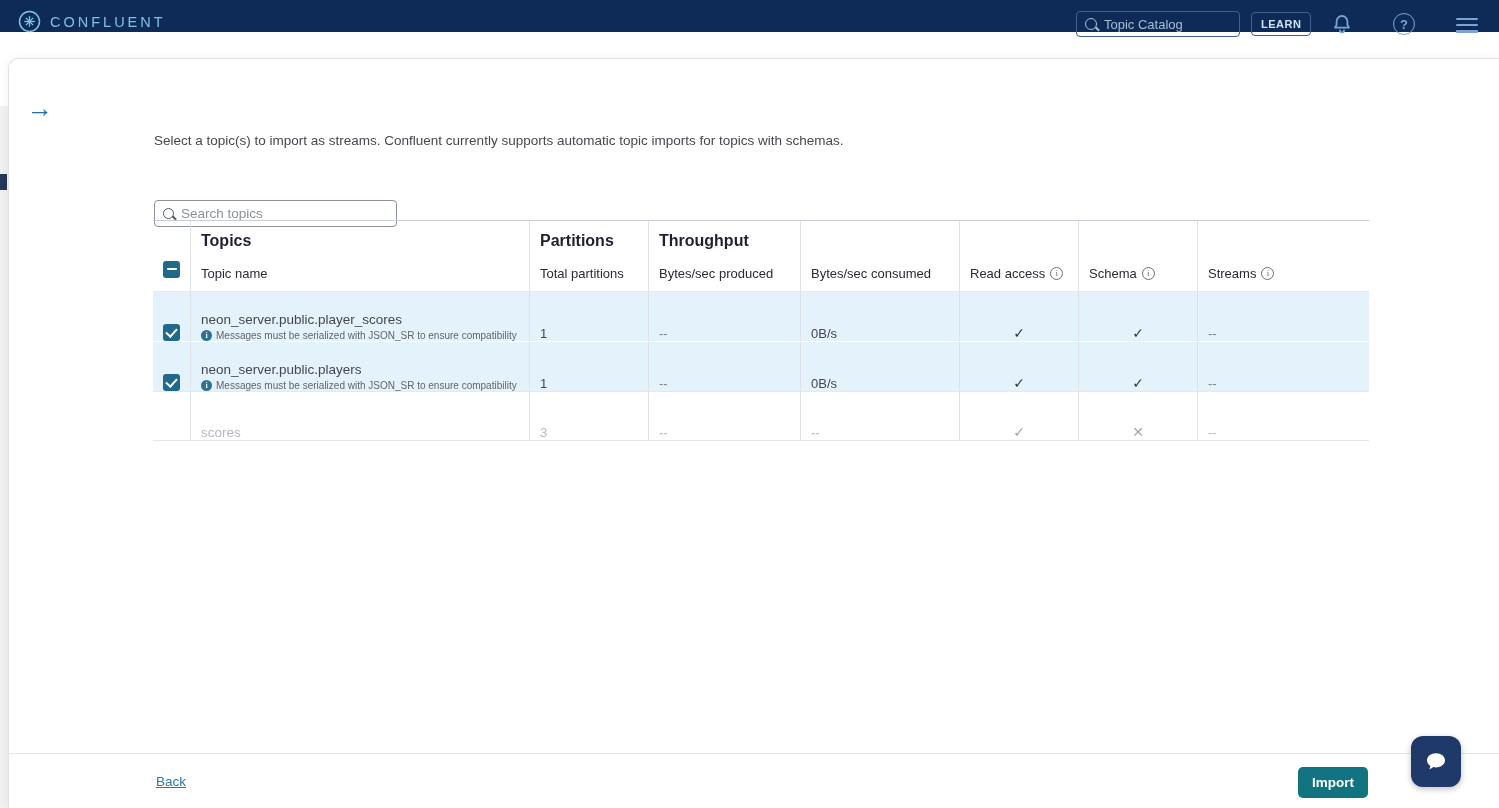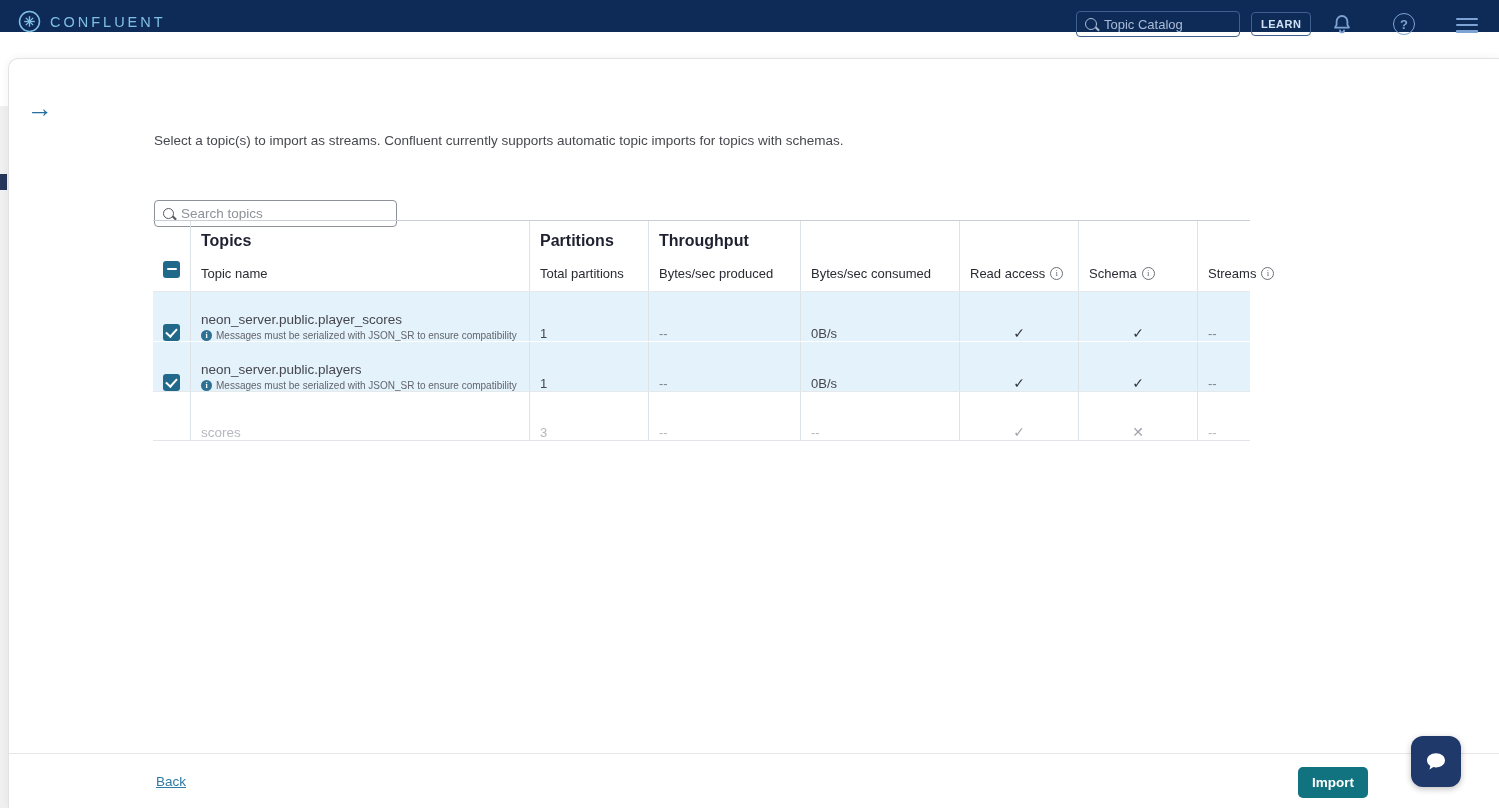--- a/index.html
+++ b/index.html
@@ -50,21 +50,21 @@
   .topic-search { position:absolute; left:145px; top:115px; width:243px; height:27px;
     border:1px solid #8d9199; border-radius:4px; display:flex; align-items:center;
     padding:0 8px; gap:7px; background:#fff;margin-top:26px; }
   .topic-search .mag2 { width:11px; height:11px; border:1.6px solid #55585e; border-radius:50%;
     position:relative; flex:0 0 auto; }
   .mag2::after { content:""; position:absolute; width:5px; height:1.6px; background:#55585e;
     transform:rotate(45deg); right:-4px; bottom:-1px; }
   .topic-search .ph2 { color:#8d9199; font-size:13.5px; }
 
   
-  .tbl { position:absolute; left:144px; top:161px; width:1097px; border-top:1px solid #c9ced4; }
+  .tbl { position:absolute; left:144px; top:161px; width:1216px; border-top:1px solid #c9ced4; }
   .grid { display:grid; grid-template-columns:38px 339px 119px 152px 159px 119px 119px 171px; }
   .cell { border-right:1px solid #dde2e7; padding:0 10px; display:flex; flex-direction:column;
     justify-content:center; min-width:0; }
   .cell:last-child { border-right:none; }
 
   .thead { height:71px; border-bottom:1px solid #e6e9ec; }
   .thead .cell { padding-top:11px; padding-bottom:10px; justify-content:flex-start; }
   .grp { font-size:16px; font-weight:700; color:#1f2130; }
   .sub { font-size:13px; color:#2a2b33; margin-top:auto; display:flex; align-items:center; gap:5px; }
   .info-icon { width:13px; height:13px; border:1px solid #6b6f76; border-radius:50%;

